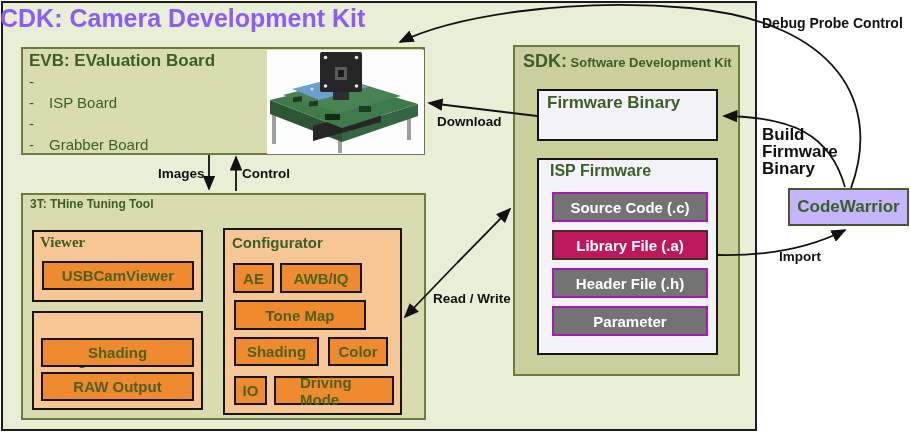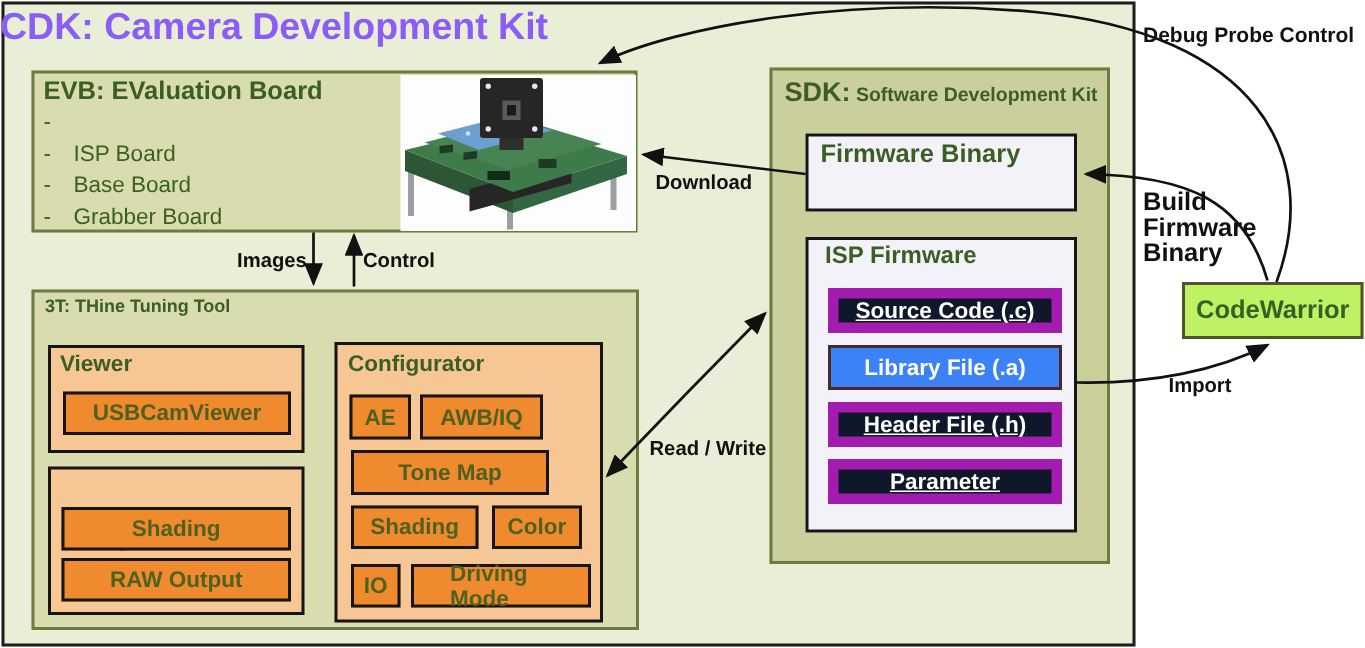--- a/index.html
+++ b/index.html
@@ -24,21 +24,21 @@
 
   
   .photo { left:267px; top:50px; width:157px; height:104px; background:#fdfdfd; }
 
   
   .peach { background:#f6c795; border:2px solid #151515; }
   .viewer-box { left:32px; top:230px; width:171px; height:72px; }
   .debug-box  { left:32px; top:311px; width:171px; height:99px; }
   .config-box { left:223px; top:228px; width:179px; height:187px; }
   .sub-title { font-size:15px; font-weight:bold; color:#3a5e24; }
-  .viewer-title { left:40px; top:234px; }
+  .viewer-title { left:40px; top:234px;font-family:Liberation Serif, serif; }
   .debug-title  { left:40px; top:315px;margin-top:36px; }
   .config-title { left:232px; top:234px; }
 
   
   .obtn { background:#ef8b2e; border:2px solid #151515; color:#50611f; font-weight:bold;
           font-size:15px; display:flex; align-items:center; justify-content:center; }
   .btn-usbcam  { left:42px;  top:261px; width:152px; height:29px; }
   .btn-thuwin  { left:41px;  top:338px; width:153px; height:29px; }
   .btn-raw     { left:41px;  top:372px; width:153px; height:29px; }
   .btn-ae      { left:233px; top:263px; width:41px;  height:30px; }
@@ -54,26 +54,26 @@
   .sdk-title { left:523px; top:51px; color:#3a5e24; white-space:nowrap; }
   .sdk-title .big { font-size:18px; font-weight:bold; }
   .sdk-title .small { font-size:13px; font-weight:bold; }
   .white-box { background:#f3f2f8; border:2px solid #151515; }
   .fw-box  { left:537px; top:89px;  width:181px; height:52px; }
   .fw-title { left:547px; top:93px; font-size:17px; font-weight:bold; color:#3a5e24; }
   .isp-box { left:537px; top:158px; width:181px; height:197px; }
   .isp-title { left:550px; top:162px; font-size:16px; font-weight:bold; color:#3a5e24; }
   .fbtn { width:156px; height:30px; left:552px; color:#ffffff; font-weight:bold; font-size:15px;
           display:flex; align-items:center; justify-content:center; }
-  .fbtn.blue   { background:#0f172a; border:7px solid #a21caf;text-decoration:underline; }
-  .fbtn.salmon { background:#3b82f6; border:2px solid #4a2a28; }
+  .fbtn.blue   { background:#737373; border:2px solid #a21caf; }
+  .fbtn.salmon { background:#be185d; border:2px solid #4a2a28; }
   .fbtn-0 { top:192px; } .fbtn-1 { top:230px; } .fbtn-2 { top:268px; } .fbtn-3 { top:306px; }
 
   
-  .cw-box { left:788px; top:188px; width:121px; height:38px; background:#bef264; border:2px solid #50542a;
+  .cw-box { left:788px; top:188px; width:121px; height:38px; background:#c4b5fd; border:2px solid #50542a;
             display:flex; align-items:center; justify-content:center;
             font-size:17px; font-weight:bold; color:#3a5e24; }
 
   
   .flabel { font-size:13.5px; font-weight:bold; color:#111111; white-space:nowrap; }
   .lbl-images    { left:158px; top:166px; }
   .lbl-control   { left:242px; top:166px; }
   .lbl-download  { left:437px; top:114px; }
   .lbl-readwrite { left:433px; top:291px; }
   .lbl-debugprobe{ left:762px; top:15px; font-size:14px; }
@@ -95,21 +95,20 @@
   <div class="abs evb-list">
     <div class="row">
         <span class="dash">-</span>
       </div>
     <div class="row">
         <span class="dash">-</span>
         <span>ISP Board</span>
       </div>
     <div class="row">
         <span class="dash">-</span>
-        <span>Base Board</span>
       </div>
     <div class="row">
         <span class="dash">-</span>
         <span>Grabber Board</span>
       </div>
   </div>
 
   <div class="abs photo">
     <svg width="157" height="104" viewBox="0 0 157 104">
 

